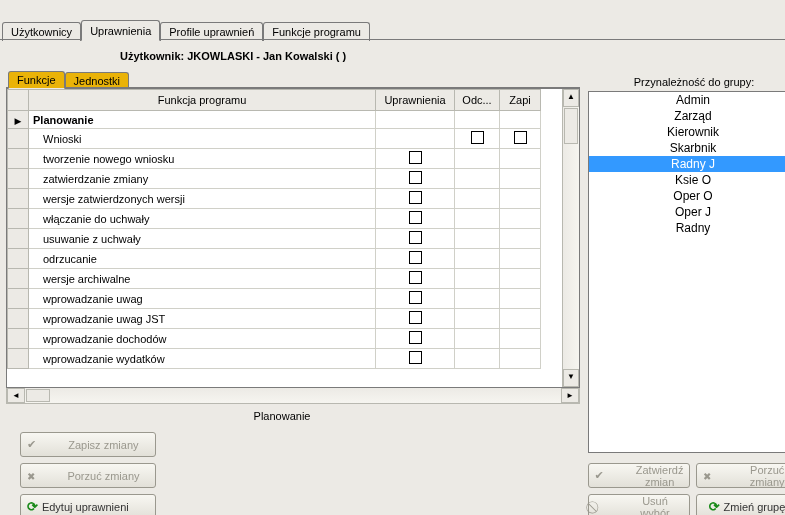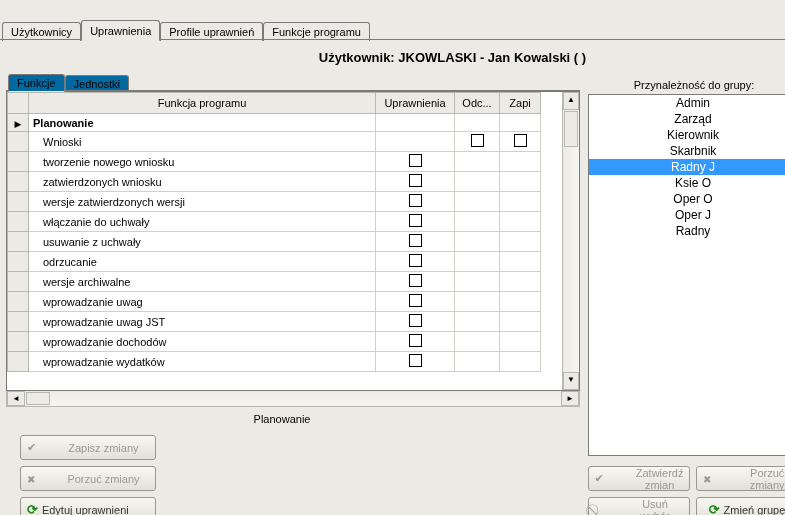--- a/index.html
+++ b/index.html
@@ -44,23 +44,22 @@
     padding-top: 4px;
   }
   .tab-panel-border {
     border-top: 1px solid #7a7a7a;
     margin-top: -1px;
     position: relative;
     z-index: 1;
   }
   .user-heading {
     font-weight: bold;
-    font-size: 13px;
+    font-size: 11px;
     padding: 10px 0 6px 120px;
-    text-align: center;
   }
   
   .inner-area {
     display: flex;
     padding: 0 6px 0 6px;
   }
   .left-pane {
     flex: 0 0 552px;
     box-sizing: border-box;
     display: flex;
@@ -77,21 +76,21 @@
     display: flex;
     align-items: flex-end;
     height: 20px;
     padding-left: 2px;
   }
   .inner-tab {
     border: 1px solid #7a7a7a;
     border-bottom: none;
     border-top-left-radius: 3px;
     border-top-right-radius: 3px;
-    background: #0369a1;
+    background: #eab308;
     padding: 2px 8px;
     margin-right: 0px;
     position: relative;
     top: 1px;
     cursor: pointer;
   }
   .inner-tab.active {
     border-bottom: 1px solid #eceae5;
     z-index: 2;
   }
@@ -321,21 +320,21 @@
                 </tr>
                 <tr class=" italic">
                   <td class="row-marker"></td>
                   <td class="col-func">tworzenie nowego wniosku</td>
                   <td class="col-perm"><span class="checkbox-box"></span></td>
                   <td class="col-odc"></td>
                   <td class="col-zapi"></td>
                 </tr>
                 <tr class=" italic">
                   <td class="row-marker"></td>
-                  <td class="col-func">zatwierdzonych wniosku</td>
+                  <td class="col-func">zatwierdzanie zmiany</td>
                   <td class="col-perm"><span class="checkbox-box"></span></td>
                   <td class="col-odc"></td>
                   <td class="col-zapi"></td>
                 </tr>
                 <tr class=" italic">
                   <td class="row-marker"></td>
                   <td class="col-func">wersje zatwierdzonych wersji</td>
                   <td class="col-perm"><span class="checkbox-box"></span></td>
                   <td class="col-odc"></td>
                   <td class="col-zapi"></td>

